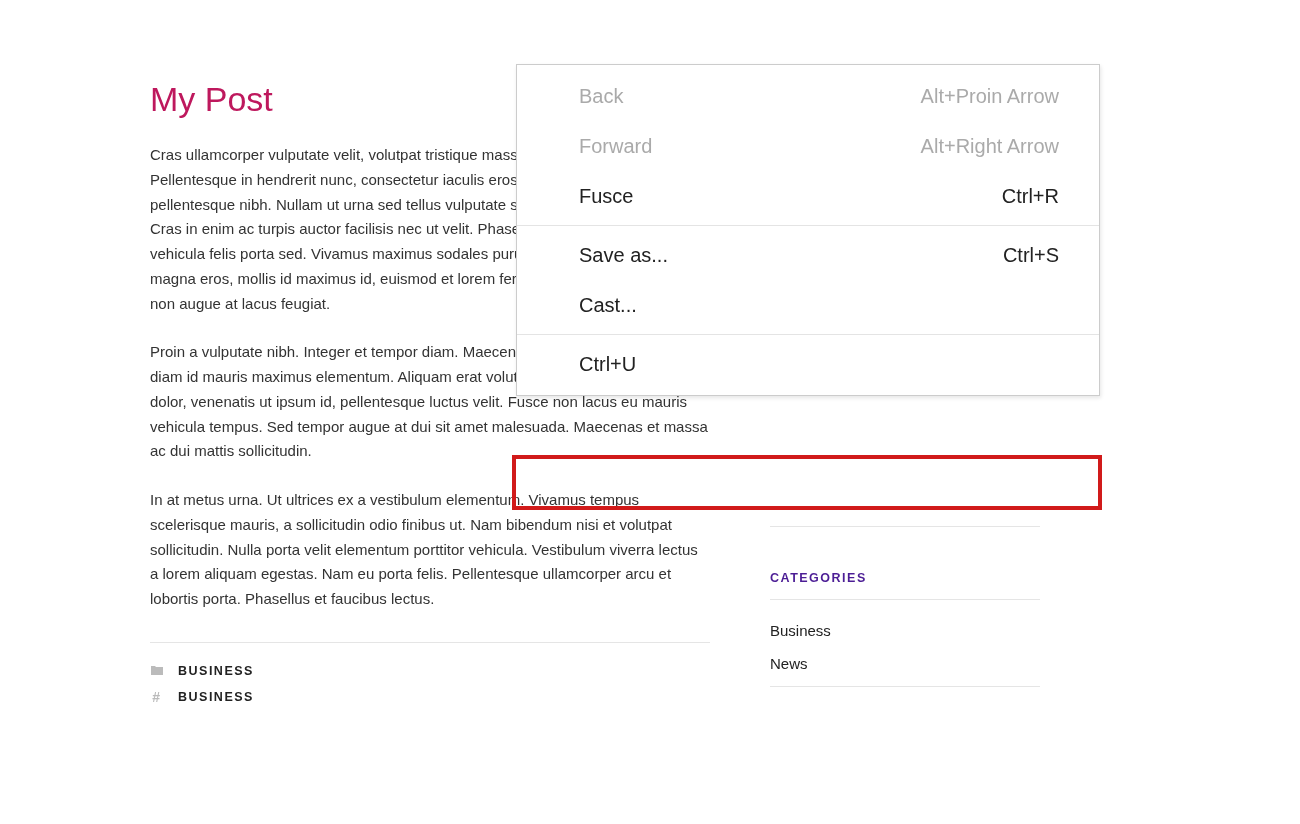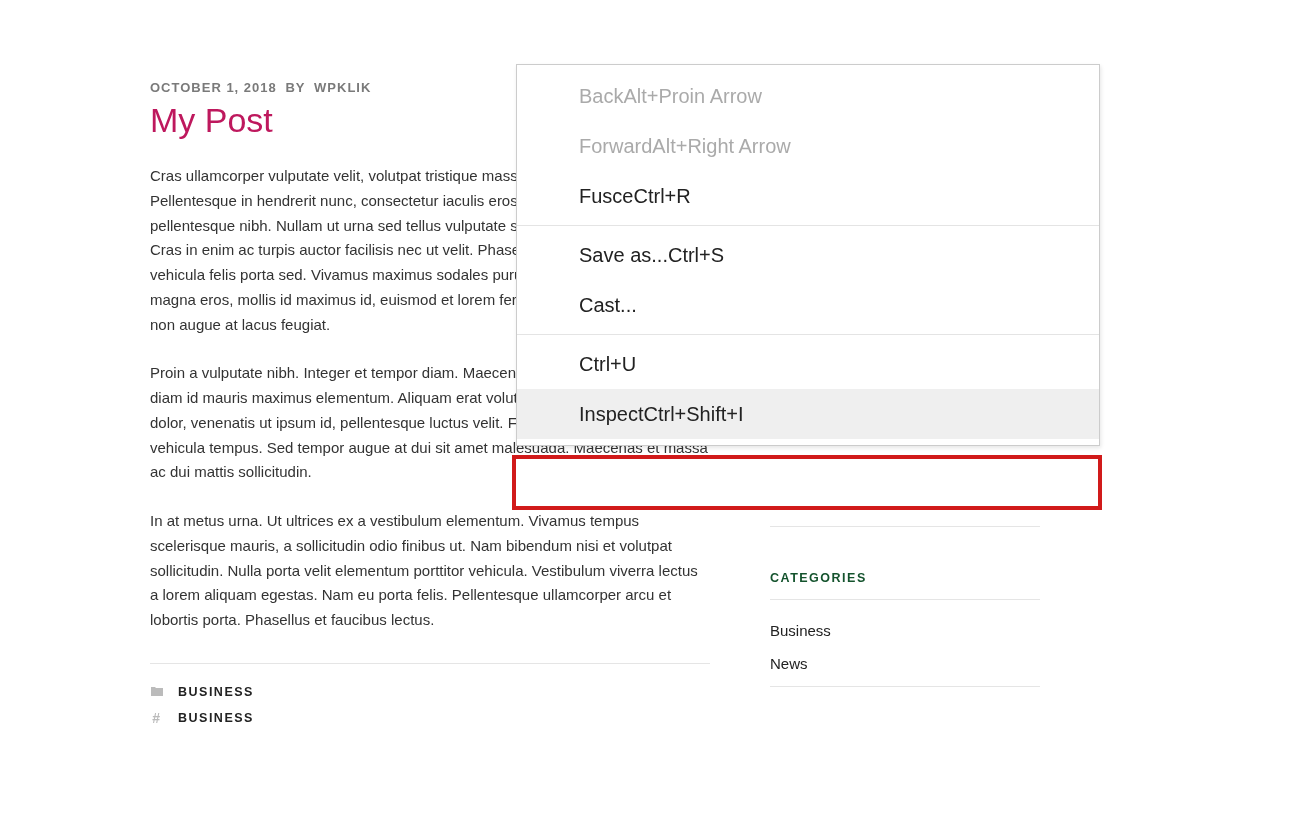--- a/index.html
+++ b/index.html
@@ -60,21 +60,21 @@
     letter-spacing: 1.5px;
     color: #222;
     font-weight: 700;
     margin-bottom: 10px;
   }
   .tax-row .ic { color: #bbb; font-size: 14px; width: 14px; text-align: center; }
   .side-head {
     font-size: 12.5px;
     letter-spacing: 1.5px;
     font-weight: 700;
-    color: #14532d;
+    color: #4c1d95;
     margin-bottom: 14px;
   }
   .side-col hr { border: none; border-top: 1px solid #e5e5e5; margin: 6px 0 14px 0; }
   .cat-link {
     display: block;
     font-size: 15px;
     color: #222;
     text-decoration: none;
     padding: 8px 0;
   }
@@ -86,20 +86,21 @@
     left: 516px;
     width: 584px;
     background: #fff;
     border: 1px solid #ccc;
     box-shadow: 1px 2px 4px rgba(0,0,0,0.1);
     font-family: "Segoe UI", Arial, sans-serif;
     padding: 6px 0;
   }
   .ctx-item {
     display: flex;
+    justify-content: space-between;
     align-items: center;
     padding: 8px 40px 8px 62px;
     font-size: 20px;
     color: #222;
     cursor: default;
     line-height: 1.7;
   }
   .ctx-item.disabled { color: #aaa; }
   .ctx-item .sc { color: inherit; font-size: 20px; }
   .ctx-item.disabled .sc { color: #aaa; }
@@ -117,25 +118,20 @@
     top: 455px;
     width: 590px;
     height: 55px;
   }
 </style>
 </head>
 <body>
 
 <div class="page">
   <div class="main-col">
-    <div class="meta-line">
-      <span>OCTOBER 1, 2018</span>
-      <span class="by">BY</span>
-      <span>WPKLIK</span>
-    </div>
     <h1 class="post-title">My Post</h1>
     <div class="post-body">
       <p>Cras ullamcorper vulputate velit, volutpat tristique massa porttitor sit amet. Pellentesque in hendrerit nunc, consectetur iaculis eros. Vivamus lobortis pellentesque nibh. Nullam ut urna sed tellus vulputate sodales. Vestibulum et odio. Cras in enim ac turpis auctor facilisis nec ut velit. Phasellus pulvinar felis risus, nec vehicula felis porta sed. Vivamus maximus sodales purus, eu diam at tristique. Nulla magna eros, mollis id maximus id, euismod et lorem fermentum quis nisl. Praesent non augue at lacus feugiat.</p>
       <p>Proin a vulputate nibh. Integer et tempor diam. Maecenas laoreet nulla sit amet diam id mauris maximus elementum. Aliquam erat volutpat. Suspendisse ligula dolor, venenatis ut ipsum id, pellentesque luctus velit. Fusce non lacus eu mauris vehicula tempus. Sed tempor augue at dui sit amet malesuada. Maecenas et massa ac dui mattis sollicitudin.</p>
       <p>In at metus urna. Ut ultrices ex a vestibulum elementum. Vivamus tempus scelerisque mauris, a sollicitudin odio finibus ut. Nam bibendum nisi et volutpat sollicitudin. Nulla porta velit elementum porttitor vehicula. Vestibulum viverra lectus a lorem aliquam egestas. Nam eu porta felis. Pellentesque ullamcorper arcu et lobortis porta. Phasellus et faucibus lectus.</p>
     </div>
     <hr class="sep">
     <div class="tax-row">
       <span class="ic">
         <svg width="14" height="12" viewBox="0 0 14 12">
@@ -180,19 +176,15 @@
     <span class="sc">Ctrl+S</span>
   </div>
   <div class="ctx-item">
     <span>Cast...</span>
     <span class="sc"></span>
   </div>
   <hr class="ctx-sep">
   <div class="ctx-item">
     <span class="sc">Ctrl+U</span>
   </div>
-  <div class="ctx-item highlighted">
-    <span>Inspect</span>
-    <span class="sc">Ctrl+Shift+I</span>
-  </div>
 </div>
 
 <div class="ctx-highlight-box"></div>
 
 </body></html>

